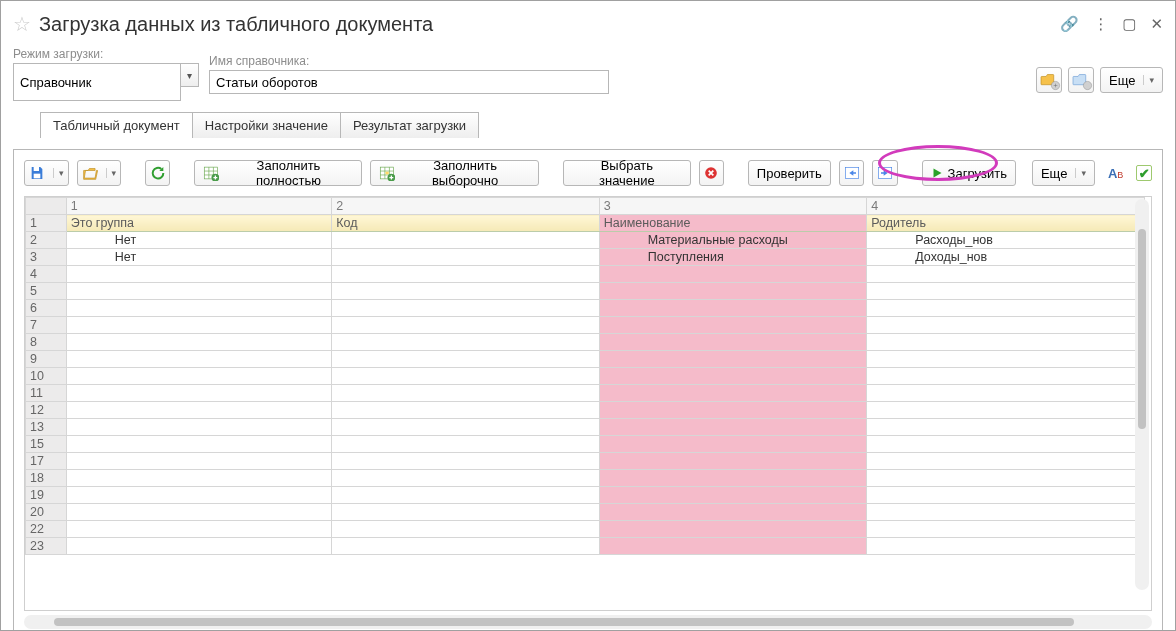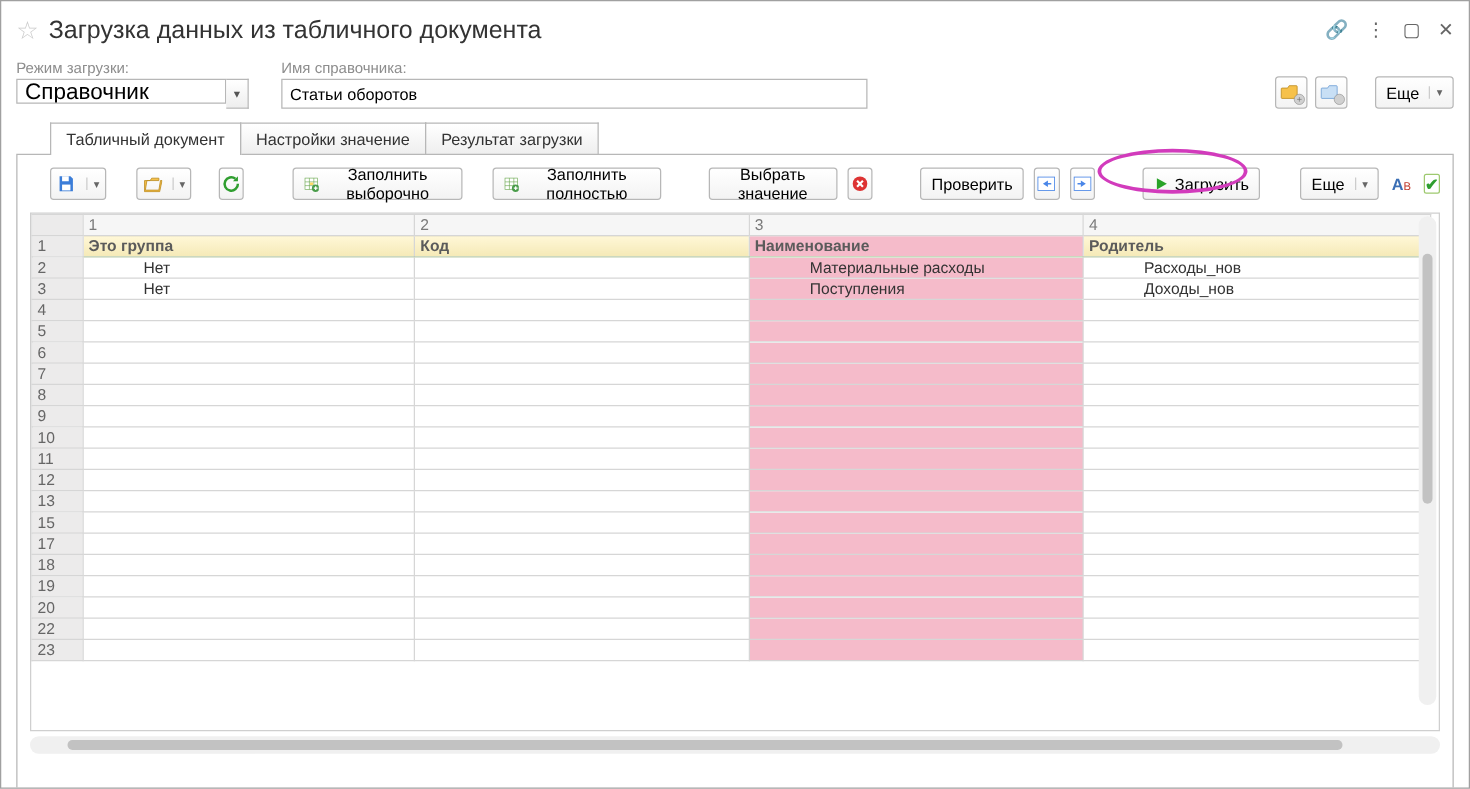--- a/index.html
+++ b/index.html
@@ -4,50 +4,50 @@
   <style>
     * { box-sizing: border-box; font-family: Arial, sans-serif; margin: 0; padding: 0; }
     body { width: 1176px; height: 631px; background: #fff; border: 1px solid #a0a0a0; overflow: hidden; font-size: 13px; color: #333; }
 
     .titlebar { display: flex; align-items: center; padding: 6px 12px 0 12px; height: 40px; }
     .star-icon { color: #ccc; font-size: 20px; margin-right: 8px; }
     .title-text { font-size: 20px; font-weight: normal; flex: 1; }
     .title-actions { display: flex; gap: 14px; align-items: center; }
     .title-actions .ti { color: #666; font-size: 15px; cursor: pointer; }
 
-    .fields-row { display: flex; padding: 6px 12px 0 12px; gap: 26px; align-items: flex-end; }
+    .fields-row { display: flex; padding: 6px 12px 0 12px; gap: 10px; align-items: center; }
     .field { display: flex; flex-direction: column; }
     .field-label { font-size: 12px; color: #8d8d8d; margin-bottom: 2px; }
     .select-wrap { display: flex; }
-    .select-input { height: 20px; border: 1px solid #b7b7b7; padding: 2px 6px; font-size: 18px; background: #fff; }
+    .select-input { height: 38px; border: 1px solid #b7b7b7; padding: 2px 6px; font-size: 13px; background: #fff; }
     .select-btn { width: 18px; height: 24px; border: 1px solid #b7b7b7; border-left: none; background: linear-gradient(#fff,#eee); display: flex; align-items: center; justify-content: center; font-size: 10px; color: #555; }
     .ref-input { height: 24px; border: 1px solid #b7b7b7; padding: 2px 6px; font-size: 13px; }
     .field-spacer { flex: 1; }
     .right-buttons { display: flex; gap: 6px; align-items: flex-end; padding-bottom: 0; margin-top: 12px; }
-    .btn { height: 26px; border: 1px solid #b7b7b7; border-radius: 3px; background: linear-gradient(#ffffff,#f3f3f3); display: inline-flex; align-items: center; padding: 0 8px; font-size: 13px; cursor: pointer; gap: 5px; margin-left: 16px; }
+    .btn { height: 26px; border: 1px solid #b7b7b7; border-radius: 3px; background: linear-gradient(#ffffff,#f3f3f3); display: inline-flex; align-items: center; padding: 0 8px; font-size: 13px; cursor: pointer; gap: 5px; }
     .btn-icon { height: 26px; width: 26px; padding: 0; border: 1px solid #b7b7b7; border-radius: 3px; background: linear-gradient(#ffffff,#f3f3f3); display: inline-flex; align-items: center; justify-content: center; cursor: pointer; }
     .btn-drop { border-left: 1px solid #ccc; padding-left: 5px; margin-left: 3px; font-size: 9px; color: #666; }
 
-    .tabs { display: flex; margin: 10px 12px 0 12px; padding-left: 27px; }
+    .tabs { display: flex; margin: 10px 12px 12px 12px; padding-left: 27px; }
     .tab { border: 1px solid #b7b7b7; padding: 5px 12px; font-size: 13px; background: linear-gradient(#fff,#eee); cursor: pointer; margin-right: -1px; border-bottom: none; position: relative; top: 1px; }
     .tab.active { background: #fff; z-index: 2; }
     .tab-panel { border: 1px solid #b7b7b7; margin: 0 12px 12px 12px; padding: 10px; height: 550px; }
 
     .toolbar { display: flex; align-items: center; gap: 8px; margin-bottom: 10px; }
     .tbar-sep { width: 8px; }
     .btn svg, .btn-icon svg { display: block; }
 
     .grid-wrap { border: 1px solid #cfcfcf; height: 415px; overflow: hidden; position: relative; }
     .grid-body-wrap { overflow: auto; height: 100%; }
     .grid { border-collapse: collapse; table-layout: fixed; width: 1120px; }
     .grid th, .grid td { border: 1px solid #d6d6d6; padding: 1px 4px; font-size: 12.5px; height: 17px; text-align: left; font-weight: normal; overflow: hidden; white-space: nowrap; }
     .col-rownum { width: 38px; text-align: center; background: #f6f6f6; color: #666; }
     .col-h { background: #f6f6f6; text-align: center; color: #7a7a7a; }
     th.col-rownum { background: #ecebeb; }
-    .header-row td { background: linear-gradient(#fff7d6,#f5e9b6); color: #5b5b5b; font-weight: bold; border-bottom: 1px solid #bca; }
+    .header-row td { background: linear-gradient(#fff7d6,#f5e9b6); color: #5b5b5b; font-weight: normal; border-bottom: 1px solid #bca; }
     .data-row td { border-bottom: 1px dashed #c8c8c8; padding-left: 48px; }
     .pink { background: #f5bbca !important; }
 
     .vs { position: absolute; right: 2px; top: 2px; bottom: 20px; width: 14px; background: #f0f0f0; border-radius: 7px; }
     .vs-thumb { position: absolute; top: 30px; width: 8px; left: 3px; height: 200px; background: #c2c2c2; border-radius: 4px; }
     .hs { margin-top: 4px; height: 14px; background: #f0f0f0; border-radius: 7px; position: relative; }
     .hs-thumb { position: absolute; left: 30px; top: 3px; height: 8px; width: 1020px; background: #c2c2c2; border-radius: 4px; }
 
     .highlight-ellipse { position: absolute; border: 3px solid #d23bbc; border-radius: 50%/50%; width: 120px; height: 36px; pointer-events: none; }
 
@@ -72,21 +72,21 @@
 <div class="fields-row">
   <div class="field">
     <span class="field-label">Режим загрузки:</span>
     <div class="select-wrap">
       <input class="select-input" style="width: 168px;" readonly="" value="Справочник">
       <div class="select-btn">▾</div>
     </div>
   </div>
   <div class="field">
     <span class="field-label">Имя справочника:</span>
-    <input class="ref-input" style="width: 469px;" value="Статьи оборотов">
+    <input class="ref-input" style="width: 400px;" value="Статьи оборотов">
   </div>
   <div class="field-spacer"></div>
   <div class="right-buttons">
     <button class="btn-icon" title="">
       <span class="icon-gear-folder">
         <svg class="folder-svg" viewBox="0 0 24 22">
             <path fill="#f6c14a" stroke="#bb8a1d" d="M2 7h7l2-3h9a1 1 0 0 1 1 1v14a1 1 0 0 1-1 1H2a1 1 0 0 1-1-1V8a1 1 0 0 1 1-1z"></path>
           </svg>
         <svg style="position:absolute;right:-3px;bottom:-3px" width="11" height="11" viewBox="0 0 24 24">
             <circle cx="12" cy="12" r="9" fill="#d0d0d0" stroke="#888"></circle>
@@ -139,34 +139,34 @@
       <svg width="16" height="16" viewBox="0 0 24 24">
           <path fill="none" stroke="#2f9e2f" stroke-width="3" d="M20 12a8 8 0 1 1-3-6"></path>
           <path fill="#2f9e2f" d="M20 3v6h-6z"></path>
         </svg>
     </button>
     <span class="tbar-sep"></span>
     <button class="btn">
       <svg width="16" height="16" viewBox="0 0 24 24">
           <rect x="2" y="3" width="20" height="18" fill="#fff" stroke="#6aa84f"></rect>
           <path stroke="#6aa84f" d="M2 9h20M2 15h20M9 3v18M16 3v18"></path>
+          <circle cx="19" cy="19" r="6" fill="#4a9c4a"></circle>
+          <path stroke="#fff" stroke-width="2" d="M19 16v6M16 19h6"></path>
+        </svg>
+      <span>Заполнить полностью</span>
+    </button>
+    <button class="btn">
+      <svg width="16" height="16" viewBox="0 0 24 24">
+          <rect x="2" y="3" width="20" height="18" fill="#fff" stroke="#6aa84f"></rect>
+          <path stroke="#6aa84f" d="M2 9h20M2 15h20M9 3v18M16 3v18"></path>
           <rect x="10" y="10" width="5" height="4" fill="#ffd966"></rect>
           <circle cx="19" cy="19" r="6" fill="#4a9c4a"></circle>
           <path stroke="#fff" stroke-width="2" d="M19 16v6M16 19h6"></path>
         </svg>
       <span>Заполнить выборочно</span>
-    </button>
-    <button class="btn">
-      <svg width="16" height="16" viewBox="0 0 24 24">
-          <rect x="2" y="3" width="20" height="18" fill="#fff" stroke="#6aa84f"></rect>
-          <path stroke="#6aa84f" d="M2 9h20M2 15h20M9 3v18M16 3v18"></path>
-          <circle cx="19" cy="19" r="6" fill="#4a9c4a"></circle>
-          <path stroke="#fff" stroke-width="2" d="M19 16v6M16 19h6"></path>
-        </svg>
-      <span>Заполнить полностью</span>
     </button>
     <span class="tbar-sep"></span>
     <button class="btn">
       <span>Выбрать значение</span>
     </button>
     <button class="btn-icon">
       <svg width="14" height="14" viewBox="0 0 24 24">
           <circle cx="12" cy="12" r="10" fill="#d33"></circle>
           <path stroke="#fff" stroke-width="3" d="M8 8l8 8M16 8l-8 8"></path>
         </svg>

